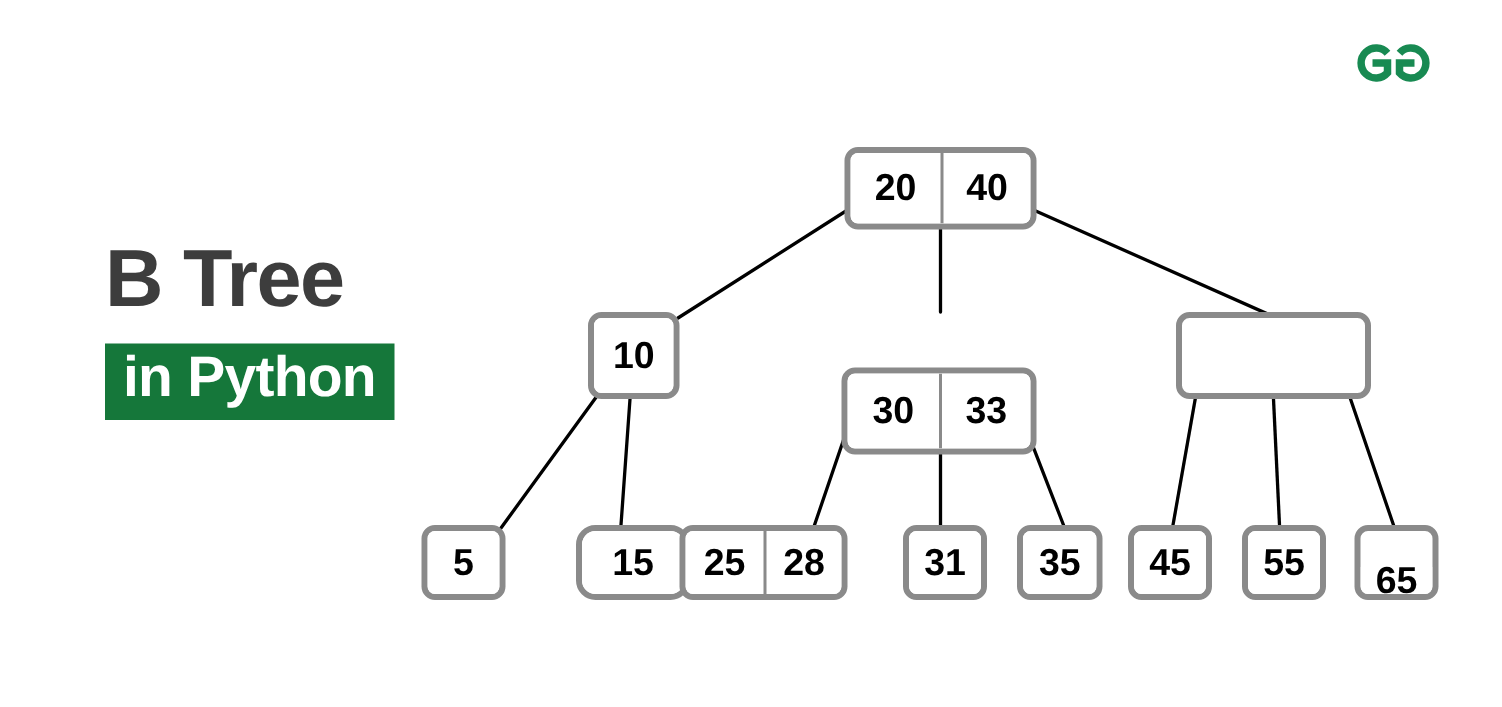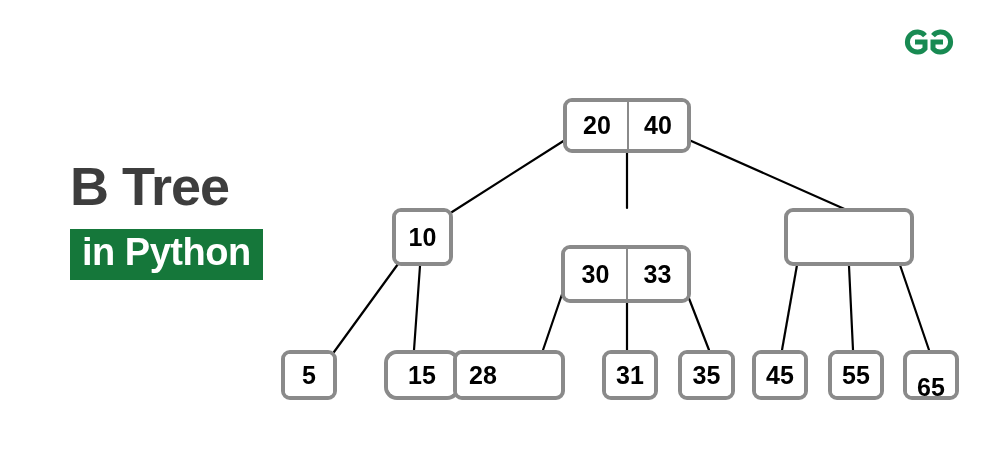--- a/index.html
+++ b/index.html
@@ -146,20 +146,21 @@
       </div>
       <div class="node" style="left: 784px; top: 208px; width: 130px; height: 58px; border-color: rgb(138, 138, 138);">
       </div>
       <div class="node" style="left: 281px; top: 350px; width: 56px; height: 50px; border-color: rgb(138, 138, 138);">
         <div class="cell" style="width: 100%; border-left-color: rgb(138, 138, 138);">5</div>
       </div>
       <div class="node" style="left: 384px; top: 350px; width: 76px; height: 50px; border-color: rgb(138, 138, 138); border-radius: 13px;">
         <div class="cell" style="width: 100%; border-left-color: rgb(138, 138, 138);">15</div>
       </div>
       <div class="node" style="left: 453px; top: 350px; width: 112px; height: 50px; border-color: rgb(138, 138, 138);">
+        <div class="cell" style="width: 50%; border-left-color: rgb(138, 138, 138);">25</div>
         <div class="cell" style="width: 50%; border-left-color: rgb(138, 138, 138);">28</div>
       </div>
       <div class="node" style="left: 602px; top: 350px; width: 56px; height: 50px; border-color: rgb(138, 138, 138);">
         <div class="cell" style="width: 100%; border-left-color: rgb(138, 138, 138);">31</div>
       </div>
       <div class="node" style="left: 678px; top: 350px; width: 57px; height: 50px; border-color: rgb(138, 138, 138);">
         <div class="cell" style="width: 100%; border-left-color: rgb(138, 138, 138);">35</div>
       </div>
       <div class="node" style="left: 752px; top: 350px; width: 56px; height: 50px; border-color: rgb(138, 138, 138);">
         <div class="cell" style="width: 100%; border-left-color: rgb(138, 138, 138);">45</div>

